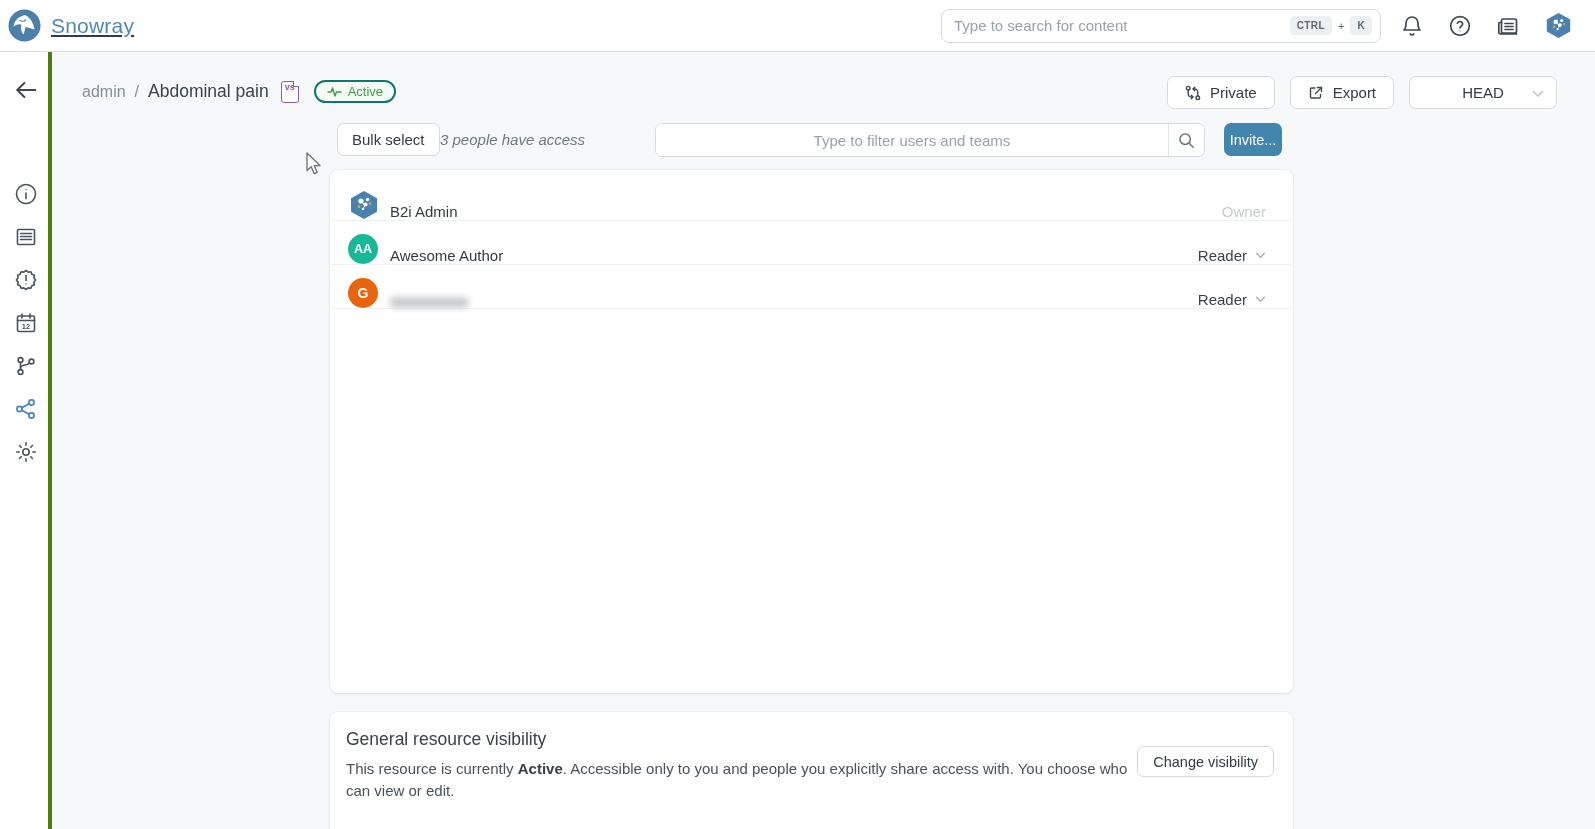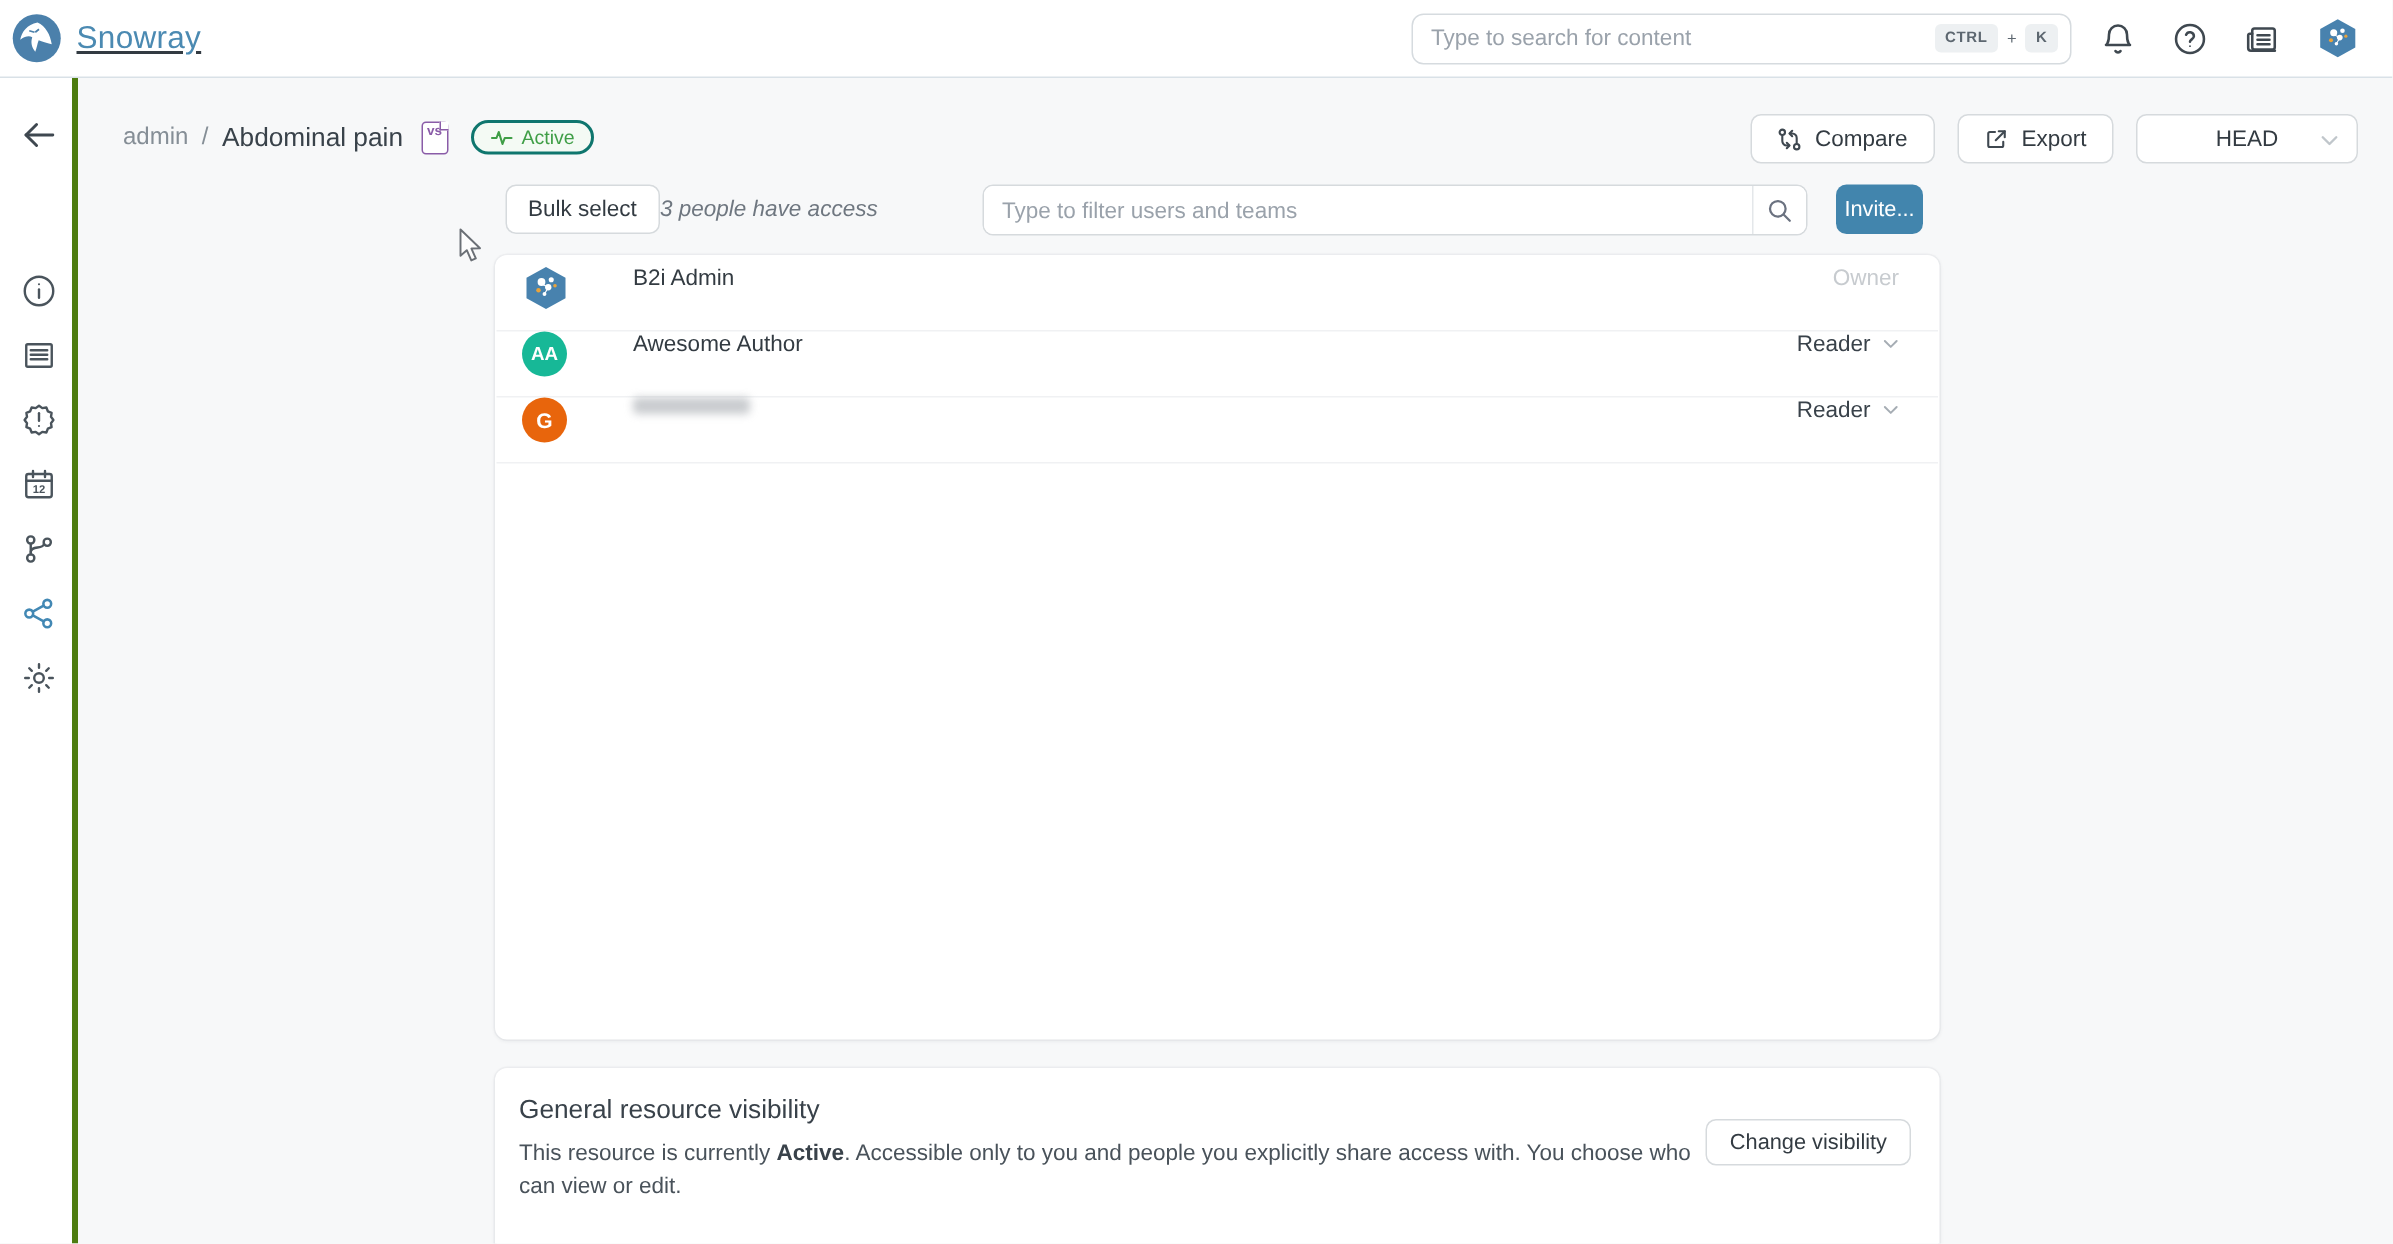--- a/index.html
+++ b/index.html
@@ -88,42 +88,42 @@
     position: absolute; left: 110px; top: 8px; font-style: italic;
     font-size: 15px; color: #6f7780;
   }
   .filter-group {
     position: absolute; left: 325px; top: 0; width: 550px; height: 34px;
     background: #fff; border: 1px solid #d6dadd; border-radius: 7px;
     display: flex; overflow: hidden;
   }
   .filter-group input {
     flex: 1; border: none; outline: none; padding: 0 12px; font-size: 15px;
-    color: #39424a; font-family: "Liberation Sans", sans-serif;
+    color: #39424a; font-family: "Liberation Sans", sans-serif; text-align: center;
   }
   .filter-group input::placeholder { color: #9aa2ab; }
   .filter-search-btn {
     width: 36px; border-left: 1px solid #e4e7ea; display: flex;
     align-items: center; justify-content: center; cursor: pointer; background: #fff;
   }
   .invite-btn {
     position: absolute; left: 894px; top: 0; width: 58px; height: 33px;
     background: #4285ad; color: #fff; border: none; border-radius: 7px;
     font-size: 14.5px; display: flex; align-items: center; justify-content: center;
     cursor: pointer; font-family: "Liberation Sans", sans-serif;
   }
   
   .card {
     position: absolute; left: 330px; background: #fff; border-radius: 8px;
     box-shadow: 0 1px 3px rgba(30,40,50,.08), 0 0 0 1px rgba(30,40,50,.03);
   }
   .card-members { top: 170px; width: 963px; height: 523px; padding-top: 7px; }
   .member-row {
-    display: flex; align-items: flex-start; height: 44px;
-    margin: 0 1px; padding: 0 26px 0 17px; border-bottom: 1px solid #f0f1f3; gap: 32px;
+    display: flex; align-items: flex-end; height: 44px;
+    margin: 0 1px; padding: 0 26px 0 17px; border-bottom: 1px solid #f0f1f3;
   }
   .avatar-circle {
     width: 30px; height: 30px; border-radius: 50%; margin-right: 12px;
     display: flex; align-items: center; justify-content: center;
     color: #fff; font-size: 12.5px; font-weight: bold; flex: none;
   }
   .avatar-hex { width: 32px; height: 30px; margin-right: 10px; flex: none; display: flex; }
   .member-name { font-size: 15px; color: #333b42; }
   .redacted-name {
     width: 78px; height: 11px; border-radius: 3px; background: #9da2a8;
@@ -277,21 +277,21 @@
 <div class="header-actions">
   <button class="btn">
     <svg width="16" height="16" viewBox="0 0 16 16" fill="none" stroke="#3f4850" stroke-width="1.4" stroke-linecap="round" stroke-linejoin="round">
       <circle cx="3.2" cy="3.2" r="1.8"></circle>
       <circle cx="12.8" cy="12.8" r="1.8"></circle>
       <path d="M12.8 10.5V7a3 3 0 0 0-3-3H8.2"></path>
       <path d="M9.8 2.2L8 4l1.8 1.8"></path>
       <path d="M3.2 5.5V9a3 3 0 0 0 3 3h1.6"></path>
       <path d="M6.2 13.8L8 12l-1.8-1.8"></path>
     </svg>
-    <span>Compare</span>
+    <span>Private</span>
   </button>
   <button class="btn">
     <svg width="16" height="16" viewBox="0 0 16 16" fill="none" stroke="#3f4850" stroke-width="1.4" stroke-linecap="round" stroke-linejoin="round">
       <path d="M7 3H3.5a1 1 0 0 0-1 1v8a1 1 0 0 0 1 1h8a1 1 0 0 0 1-1V9.5"></path>
       <path d="M7.5 8.5L13.5 2.5"></path>
       <path d="M9.5 2.5h4v4"></path>
     </svg>
     <span>Export</span>
   </button>
   <button class="btn version-select">

